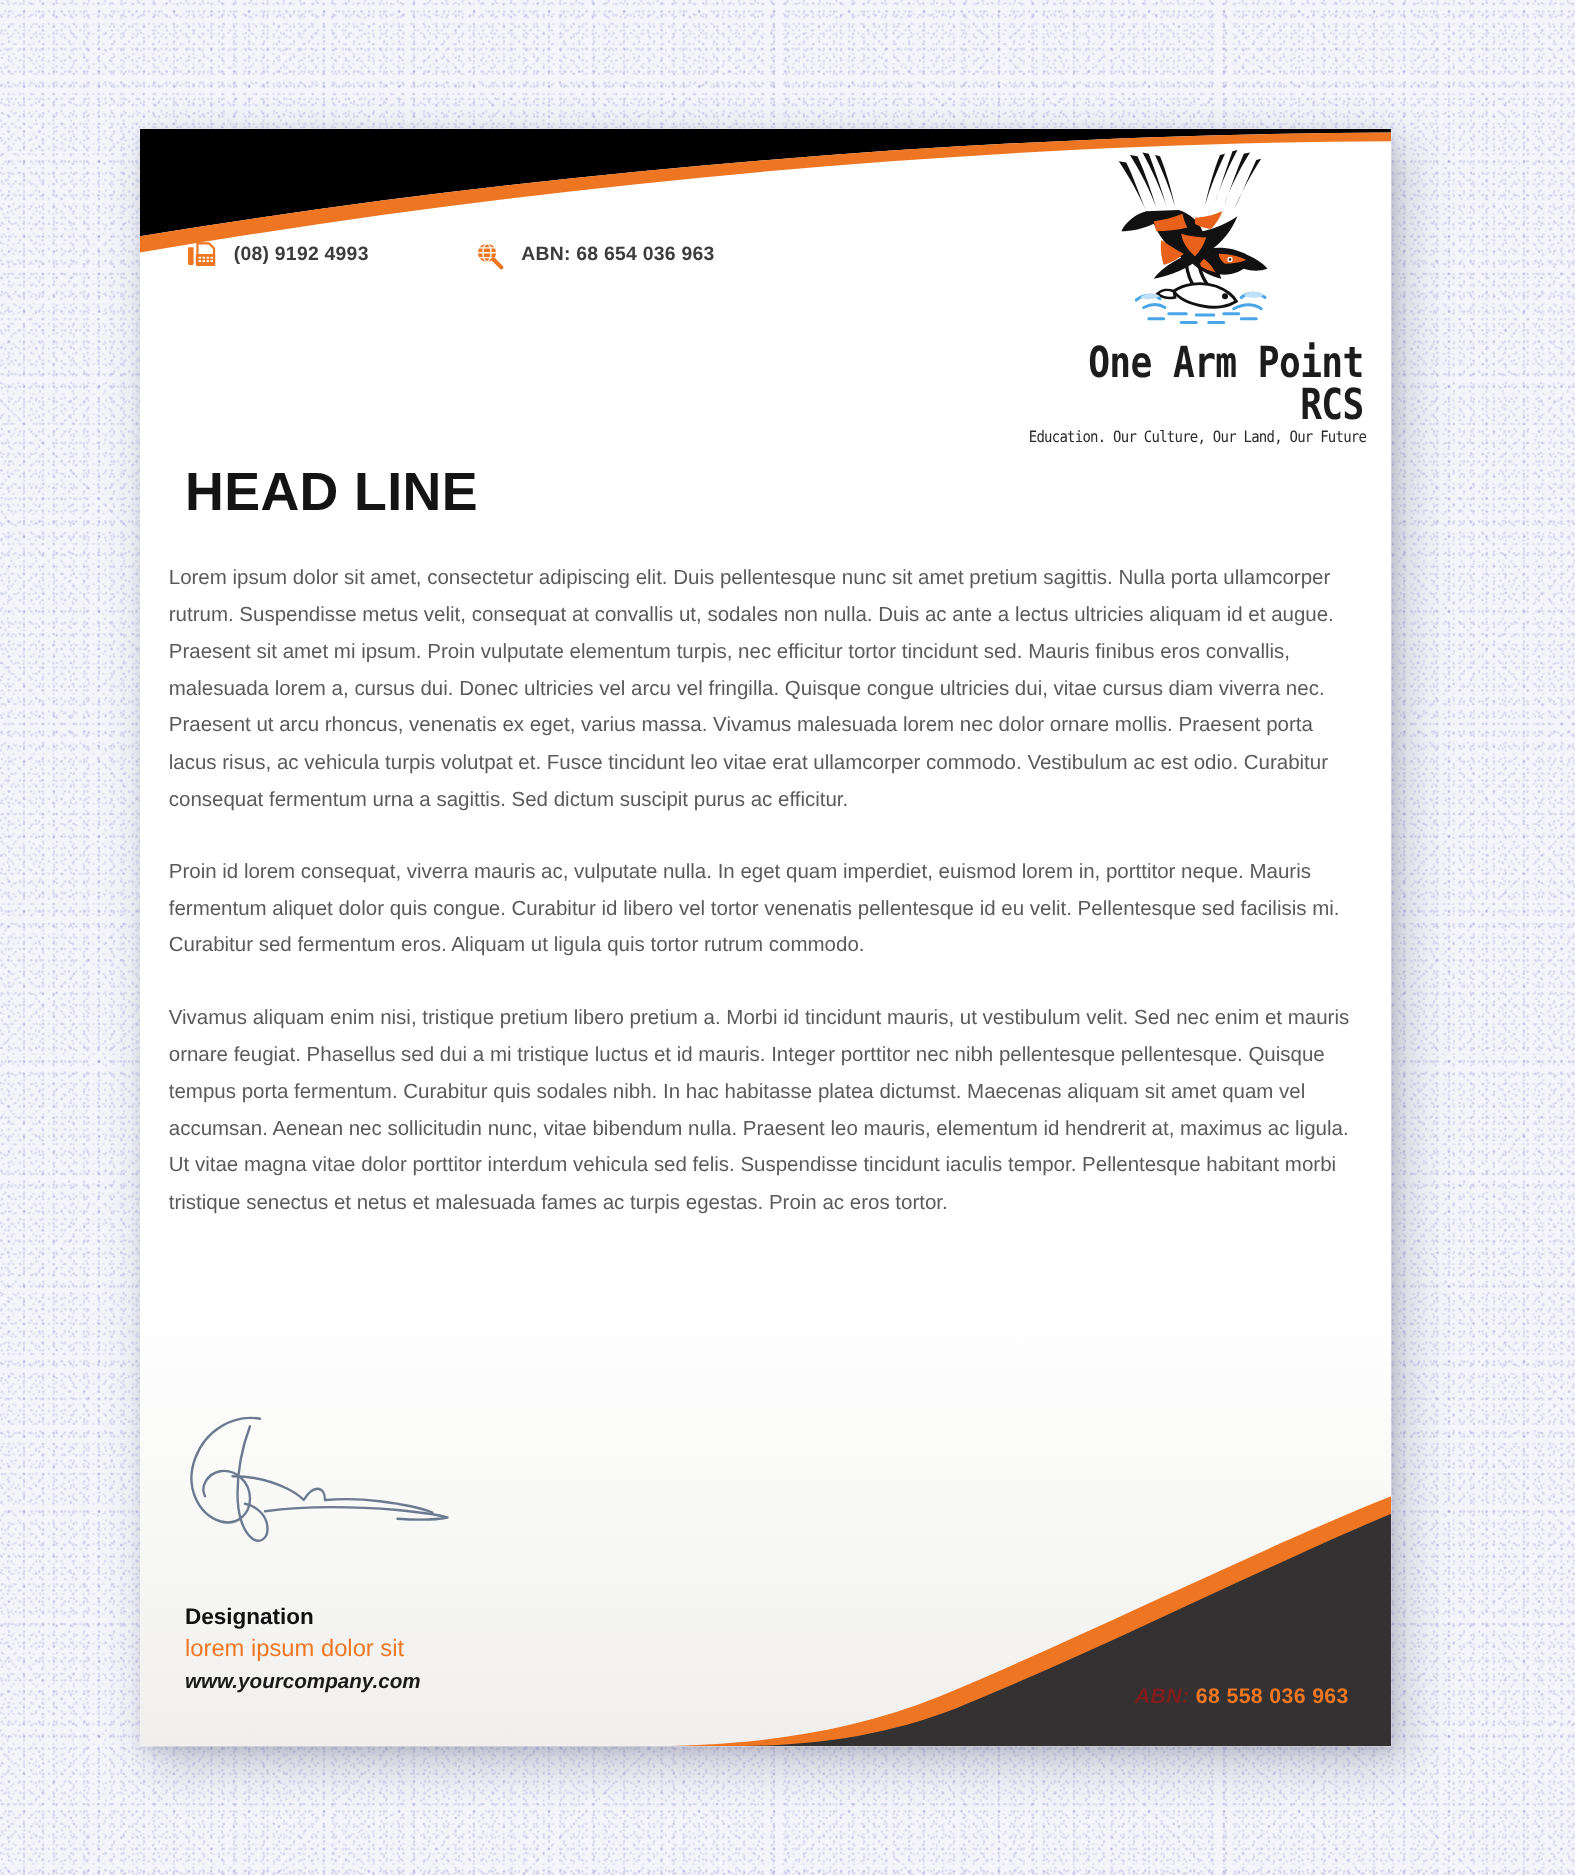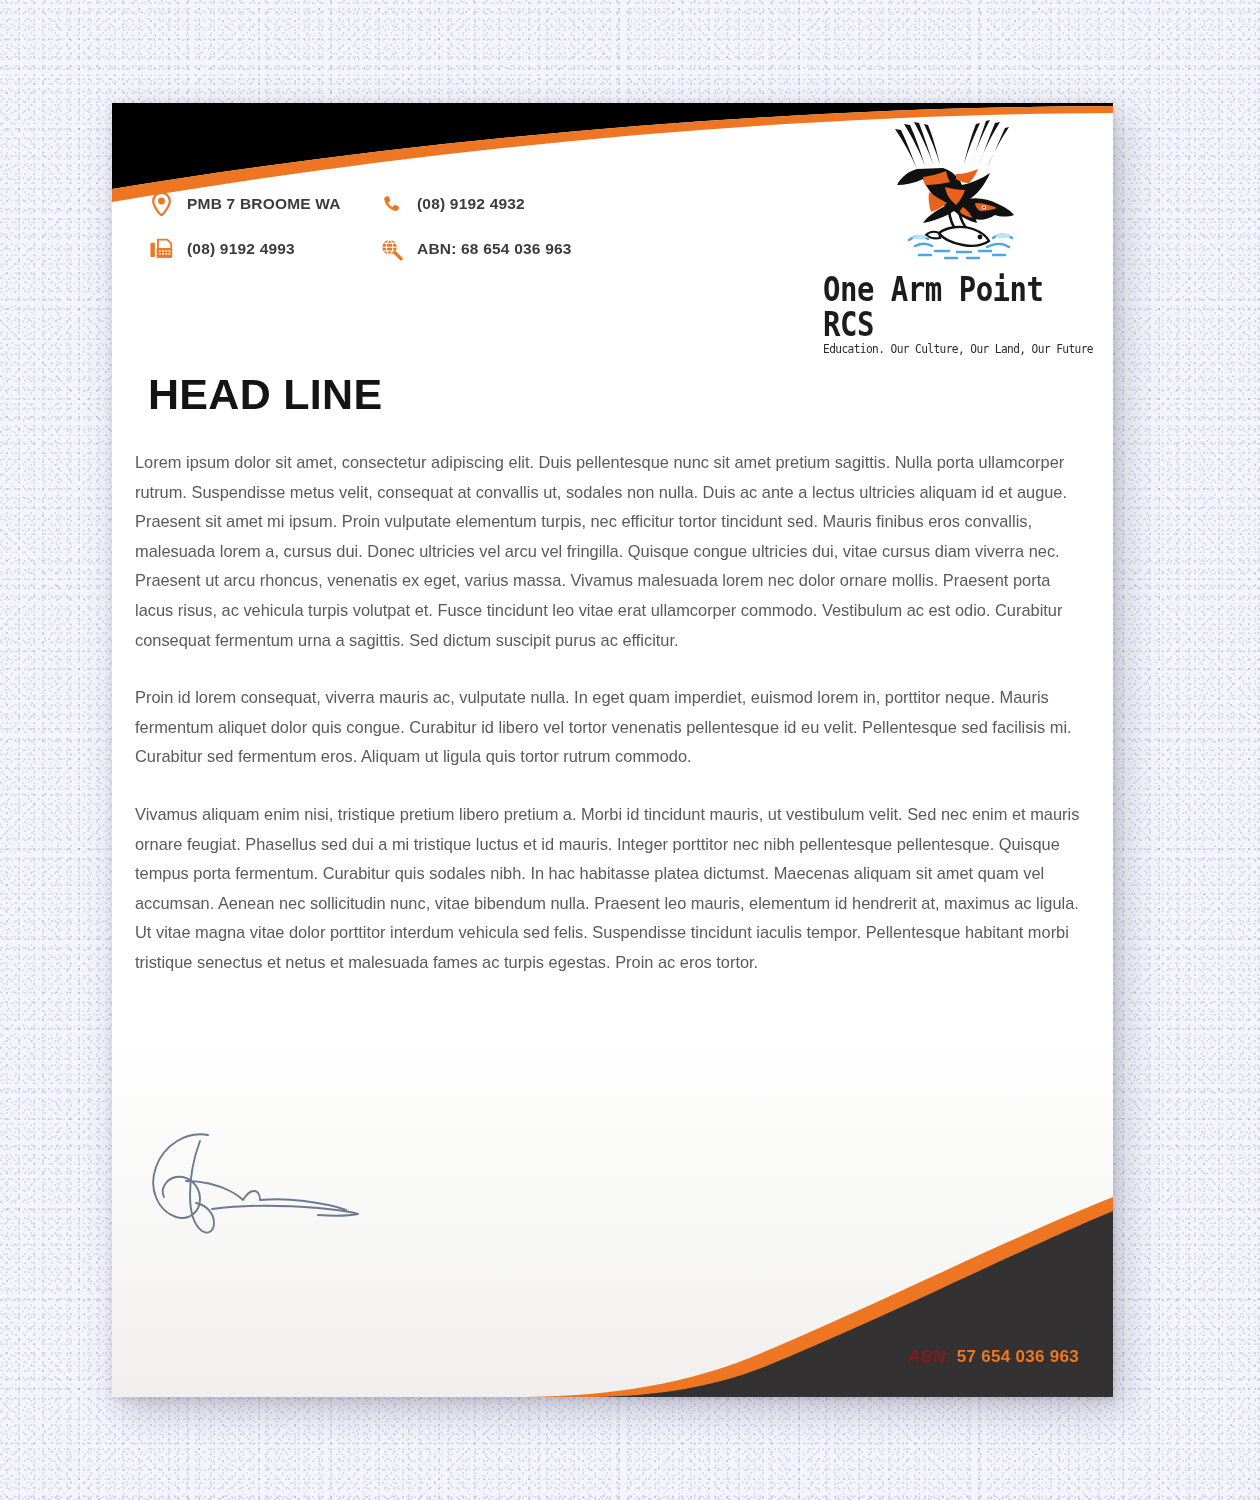--- a/index.html
+++ b/index.html
@@ -95,21 +95,21 @@
     letter-spacing: .2px;
     white-space: nowrap;
   }
 
   
   #logo-block {
     position: absolute;
     right: 22px;
     top: 8px;
     width: 268px;
-    text-align: left;
+    text-align: right;
   }
   #logo-mark { width: 200px; height: 160px; display: block; margin: 0 auto; }
   #logo-name {
     font-family: "DejaVu Sans Mono", monospace;
     font-size: 29px;
     font-weight: bold;
     color: #1c1c1c;
     letter-spacing: -0.5px;
     line-height: 1;
     margin-top: 2px;
@@ -199,39 +199,20 @@
 <div id="page">
   <div id="page-tint"></div>
 
   <svg class="swoosh" id="header-swoosh" viewBox="0 0 1001 110" preserveAspectRatio="none">
     <path d="M0,0 L1001,0 L1001,3 C700,4 340,30 0,86 Z" fill="#000000"></path>
     <path d="M0,86 C340,30 700,4 1001,3 L1001,10 C700,11 345,40 0,99 Z" fill="#ee7623"></path>
   </svg>
 
   <div id="contact-block">
 
-    <div class="contact-row">
-      <div class="contact-cell col-a">
-        <span class="ci">
-          <svg width="19" height="24" viewBox="0 0 19 24">
-            <path d="M9.5 0.8C4.9 0.8 1.2 4.5 1.2 9.1c0 5.9 7.3 13.4 7.6 13.7a1 1 0 0 0 1.4 0c.3-.3 7.6-7.8 7.6-13.7 0-4.6-3.7-8.3-8.3-8.3z" fill="none" stroke="#ee7623" stroke-width="2.2"></path>
-            <circle cx="9.5" cy="9" r="3.4" fill="#ee7623"></circle>
-          </svg>
-        </span>
-        <span class="ctext">PMB 7 BROOME WA</span>
-      </div>
-      <div class="contact-cell">
-        <span class="ci">
-          <svg width="21" height="21" viewBox="0 0 24 24">
-            <path d="M6.6 2.6c.8-.5 1.9-.2 2.3.7l1.5 3c.4.8.2 1.8-.5 2.3l-1.2.9c-.3.2-.4.6-.3.9.8 1.9 2.4 3.5 4.3 4.3.3.1.7 0 .9-.3l.9-1.2c.5-.7 1.5-.9 2.3-.5l3 1.5c.9.4 1.2 1.5.7 2.3l-1 1.6c-.6 1-1.8 1.5-3 1.2C10.4 18 5.3 12.9 3.8 6.5c-.3-1.2.2-2.4 1.2-3z" fill="#ee7623"></path>
-          </svg>
-        </span>
-        <span class="ctext">(08) 9192 4932</span>
-      </div>
-    </div>
 
     <div class="contact-row">
       <div class="contact-cell col-a">
         <span class="ci">
           <svg width="23" height="22" viewBox="0 0 26 24">
             <rect x="0.5" y="5" width="5" height="16" rx="1" fill="#ee7623"></rect>
             <path d="M9 1.5h10.5l4.5 4.5V21H9z" fill="#ffffff" stroke="#ee7623" stroke-width="2"></path>
             <rect x="7.5" y="11" width="17.5" height="10.5" rx="1.4" fill="#ee7623"></rect>
             <g fill="#ffffff">
               <rect x="10" y="13.6" width="2.3" height="1.7"></rect>
@@ -354,24 +335,29 @@
       <path d="M58 18 C52 34 48 54 48 72 C48 88 52 102 60 108
                C66 112 72 108 72 100 C72 90 64 82 54 80"></path>
       <path d="M44 58 C60 58 76 62 88 68 C94 71 98 74 101 77
                C104 72 108 68 112 68 C116 68 118 72 118 77
                C130 76 146 76 162 78 C178 80 194 83 204 87"></path>
       <path d="M70 86 C100 82 140 82 176 85 C196 87 210 89 216 91
                C206 93 190 93 176 92"></path>
     </g>
   </svg>
 
+  <div id="sign-off">
+    <div id="designation">Designation</div>
+    <div id="role-line">lorem ipsum dolor sit</div>
+    <div id="website">www.yourcompany.com</div>
+  </div>
 
   <svg class="swoosh" id="footer-swoosh" viewBox="0 0 1001 200" preserveAspectRatio="none">
     <path d="M1001 0 C900 40 760 110 640 160 C560 192 480 200 400 200 L1001 200 Z" fill="#ee7623"></path>
     <path d="M1001 14 C905 54 770 122 652 170 C590 194 530 200 470 200 L1001 200 Z" fill="#333132"></path>
   </svg>
 
   <div id="footer-abn">
     <span class="lbl">ABN:</span>
-    <span class="val">57 654 036 963</span>
+    <span class="val">68 558 036 963</span>
   </div>
 
 </div>
 
 </body></html>

